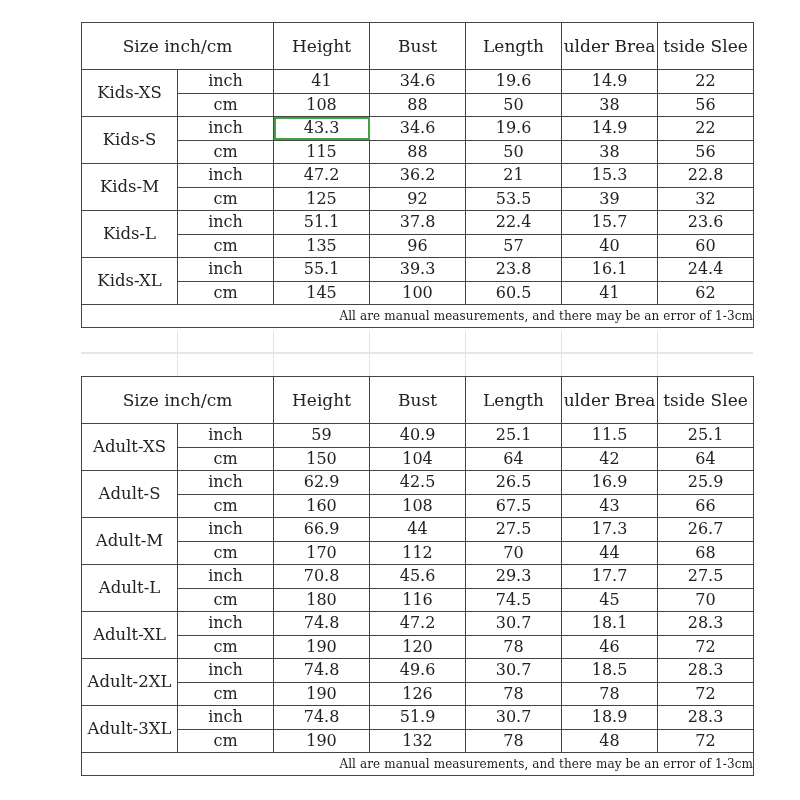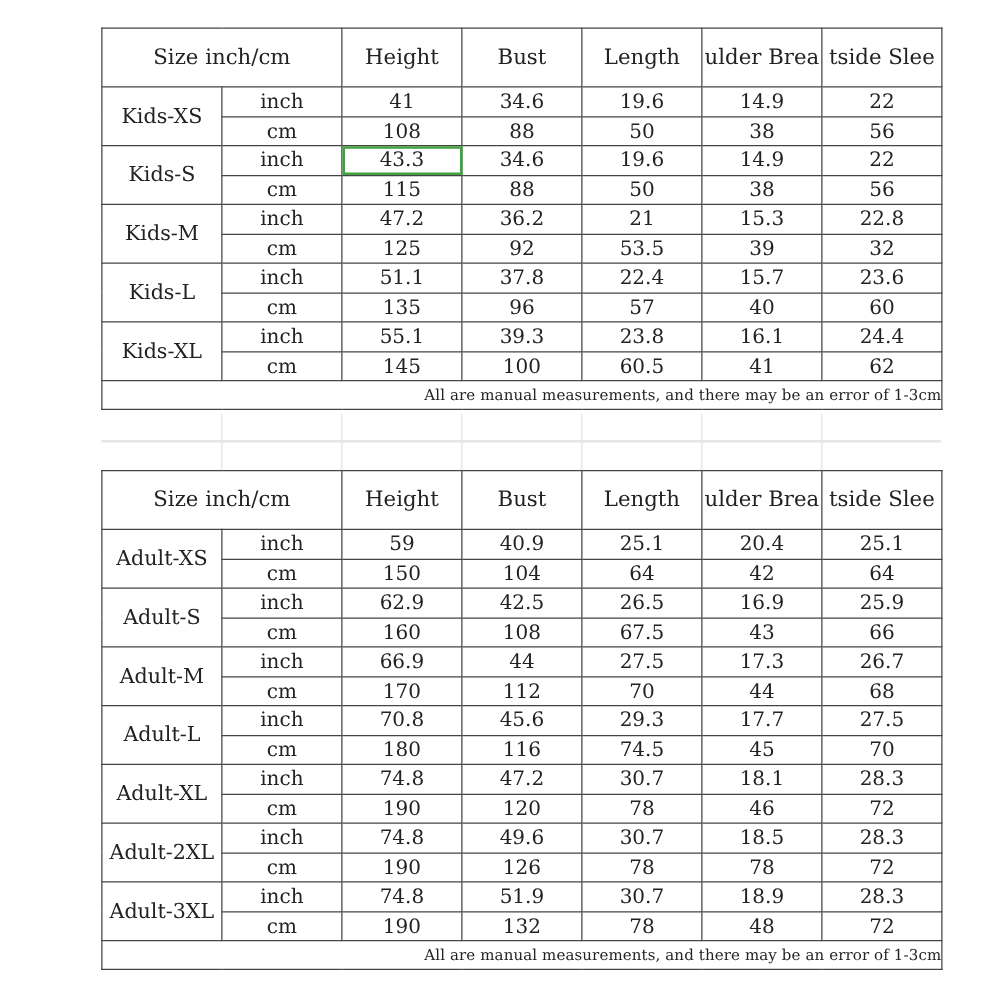--- a/index.html
+++ b/index.html
@@ -165,21 +165,21 @@
           <td class="hdr">Length</td>
           <td class="hdr clip-left">ulder Brea</td>
           <td class="hdr clip-right">tside Slee</td>
         </tr>
         <tr>
           <td class="sub size" rowspan="2">Adult-XS</td>
           <td class="sub">inch</td>
           <td class="sub">59</td>
           <td class="sub">40.9</td>
           <td class="sub">25.1</td>
-          <td class="sub">20.4</td>
+          <td class="sub">11.5</td>
           <td class="sub">25.1</td>
         </tr>
         <tr>
           <td class="sub">cm</td>
           <td class="sub">150</td>
           <td class="sub">104</td>
           <td class="sub">64</td>
           <td class="sub">42</td>
           <td class="sub">64</td>
         </tr>

